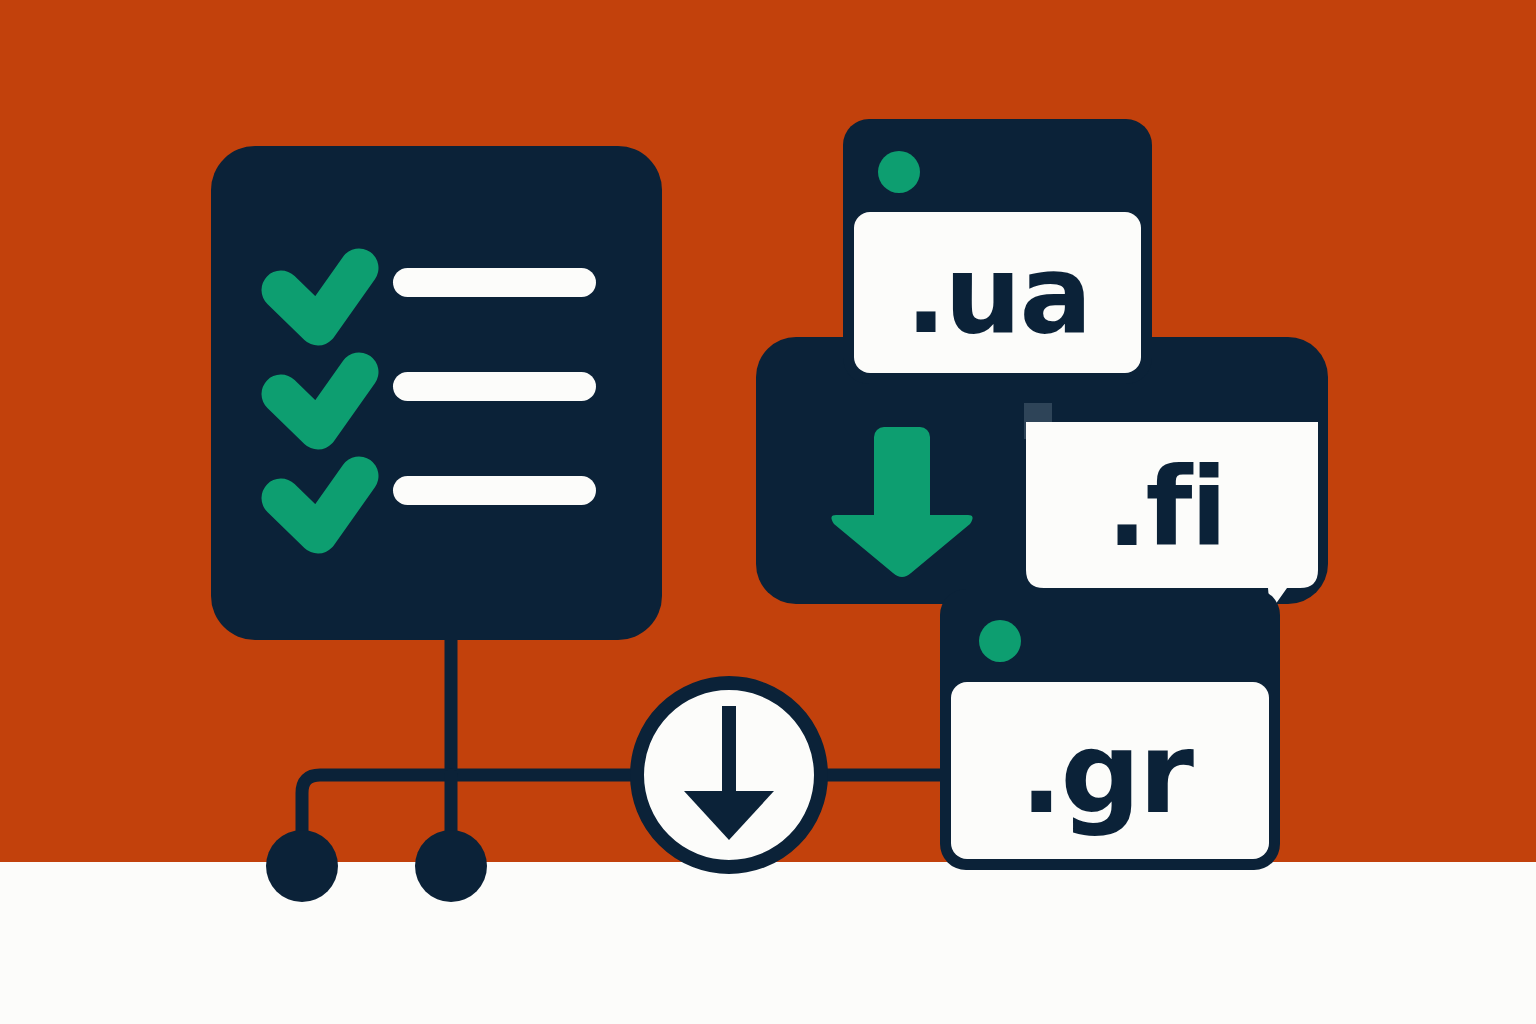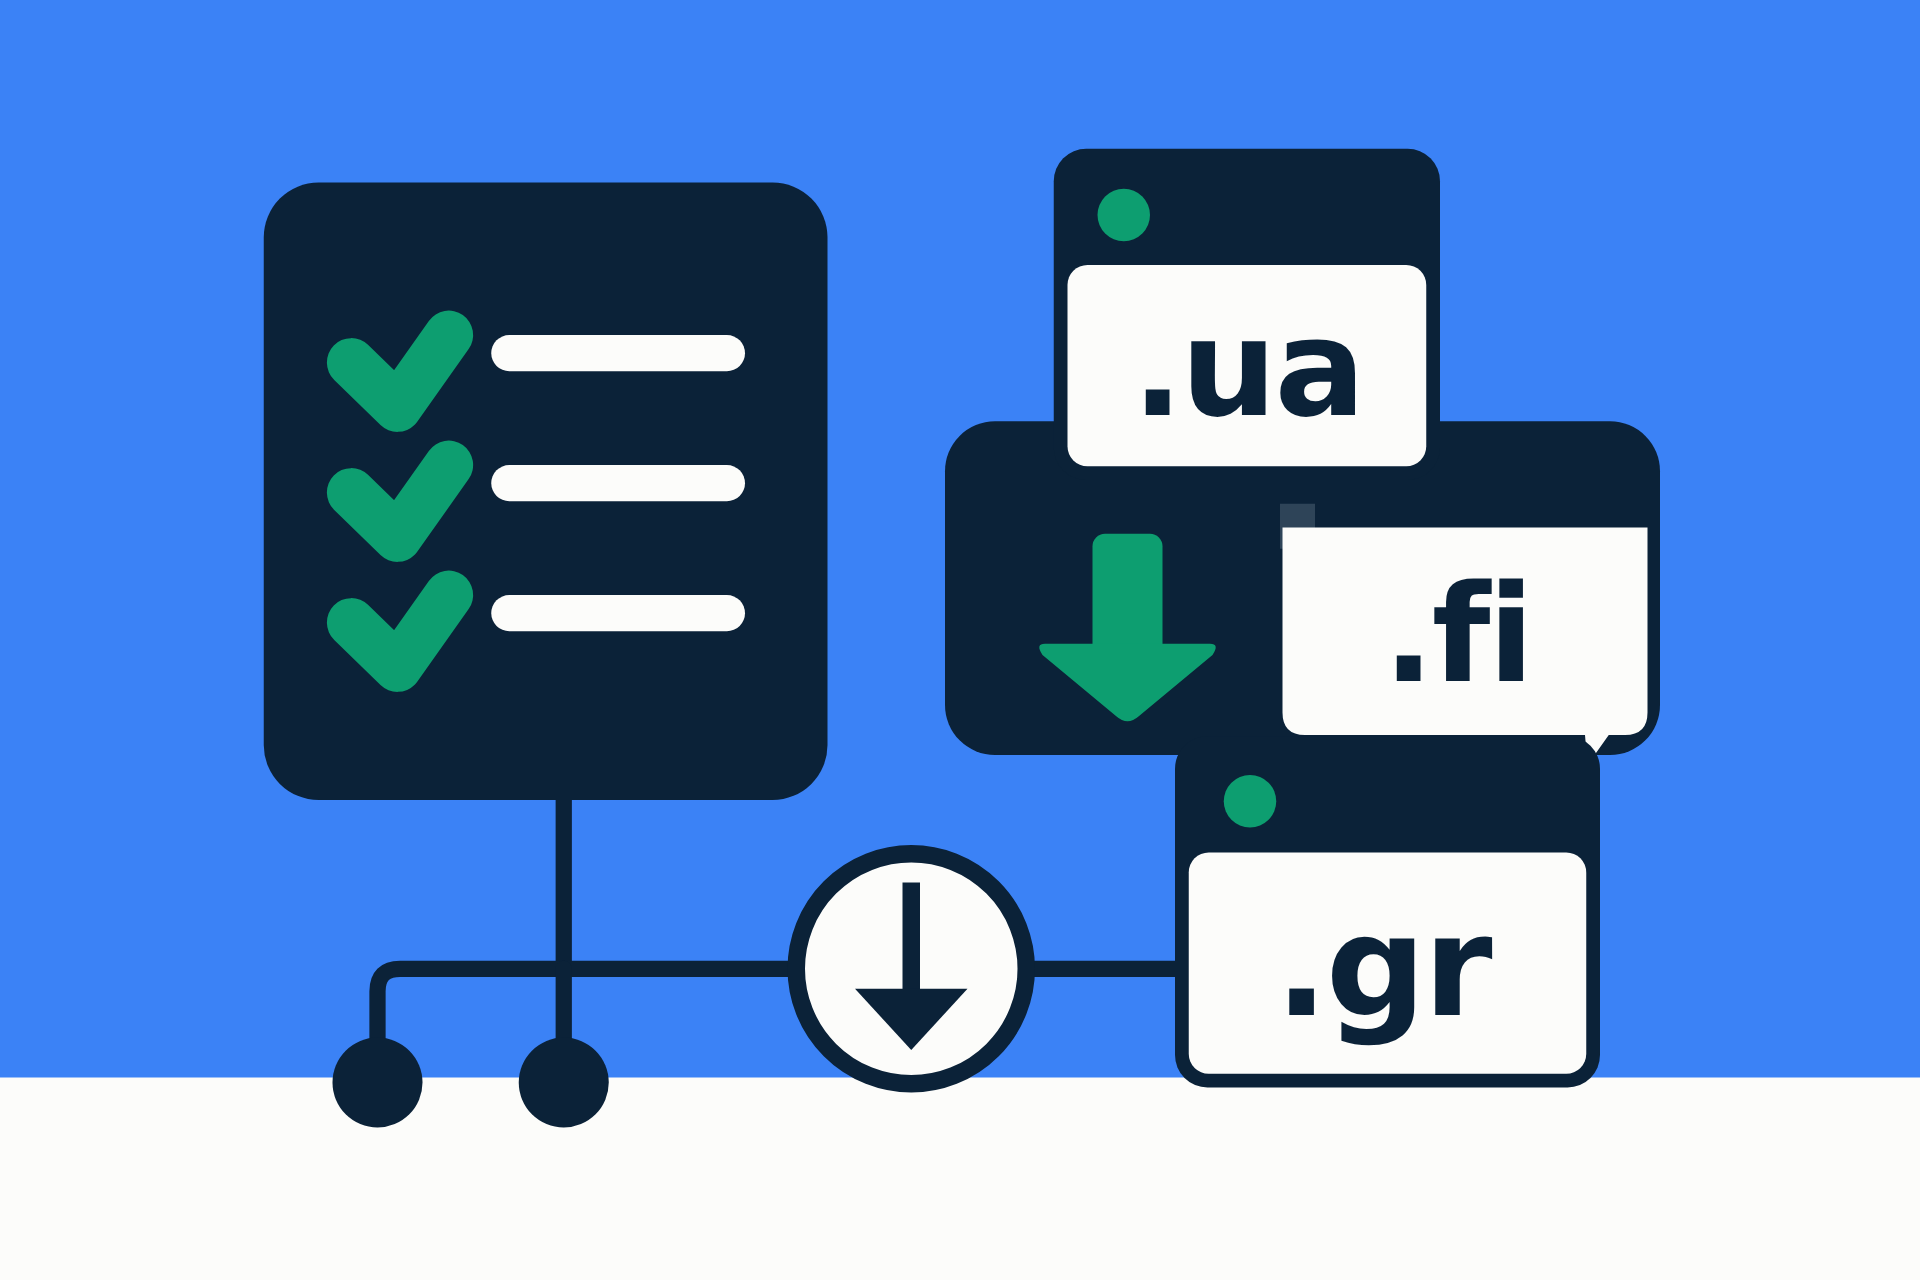--- a/index.html
+++ b/index.html
@@ -11,21 +11,21 @@
     width: 1536px;
     height: 1024px;
     background: #fcfcfa;
     font-family: "Liberation Sans", sans-serif;
     overflow: hidden;
   }
   #stage {
     position: relative;
     width: 1536px;
     height: 862px;
-    background: #3b82f6;
+    background: #c2410c;
   }
   #stage svg.layer {
     position: absolute;
     top: 0;
     left: 0;
     width: 1536px;
     height: 1024px;
     display: block;
   }
   .tld-text {

